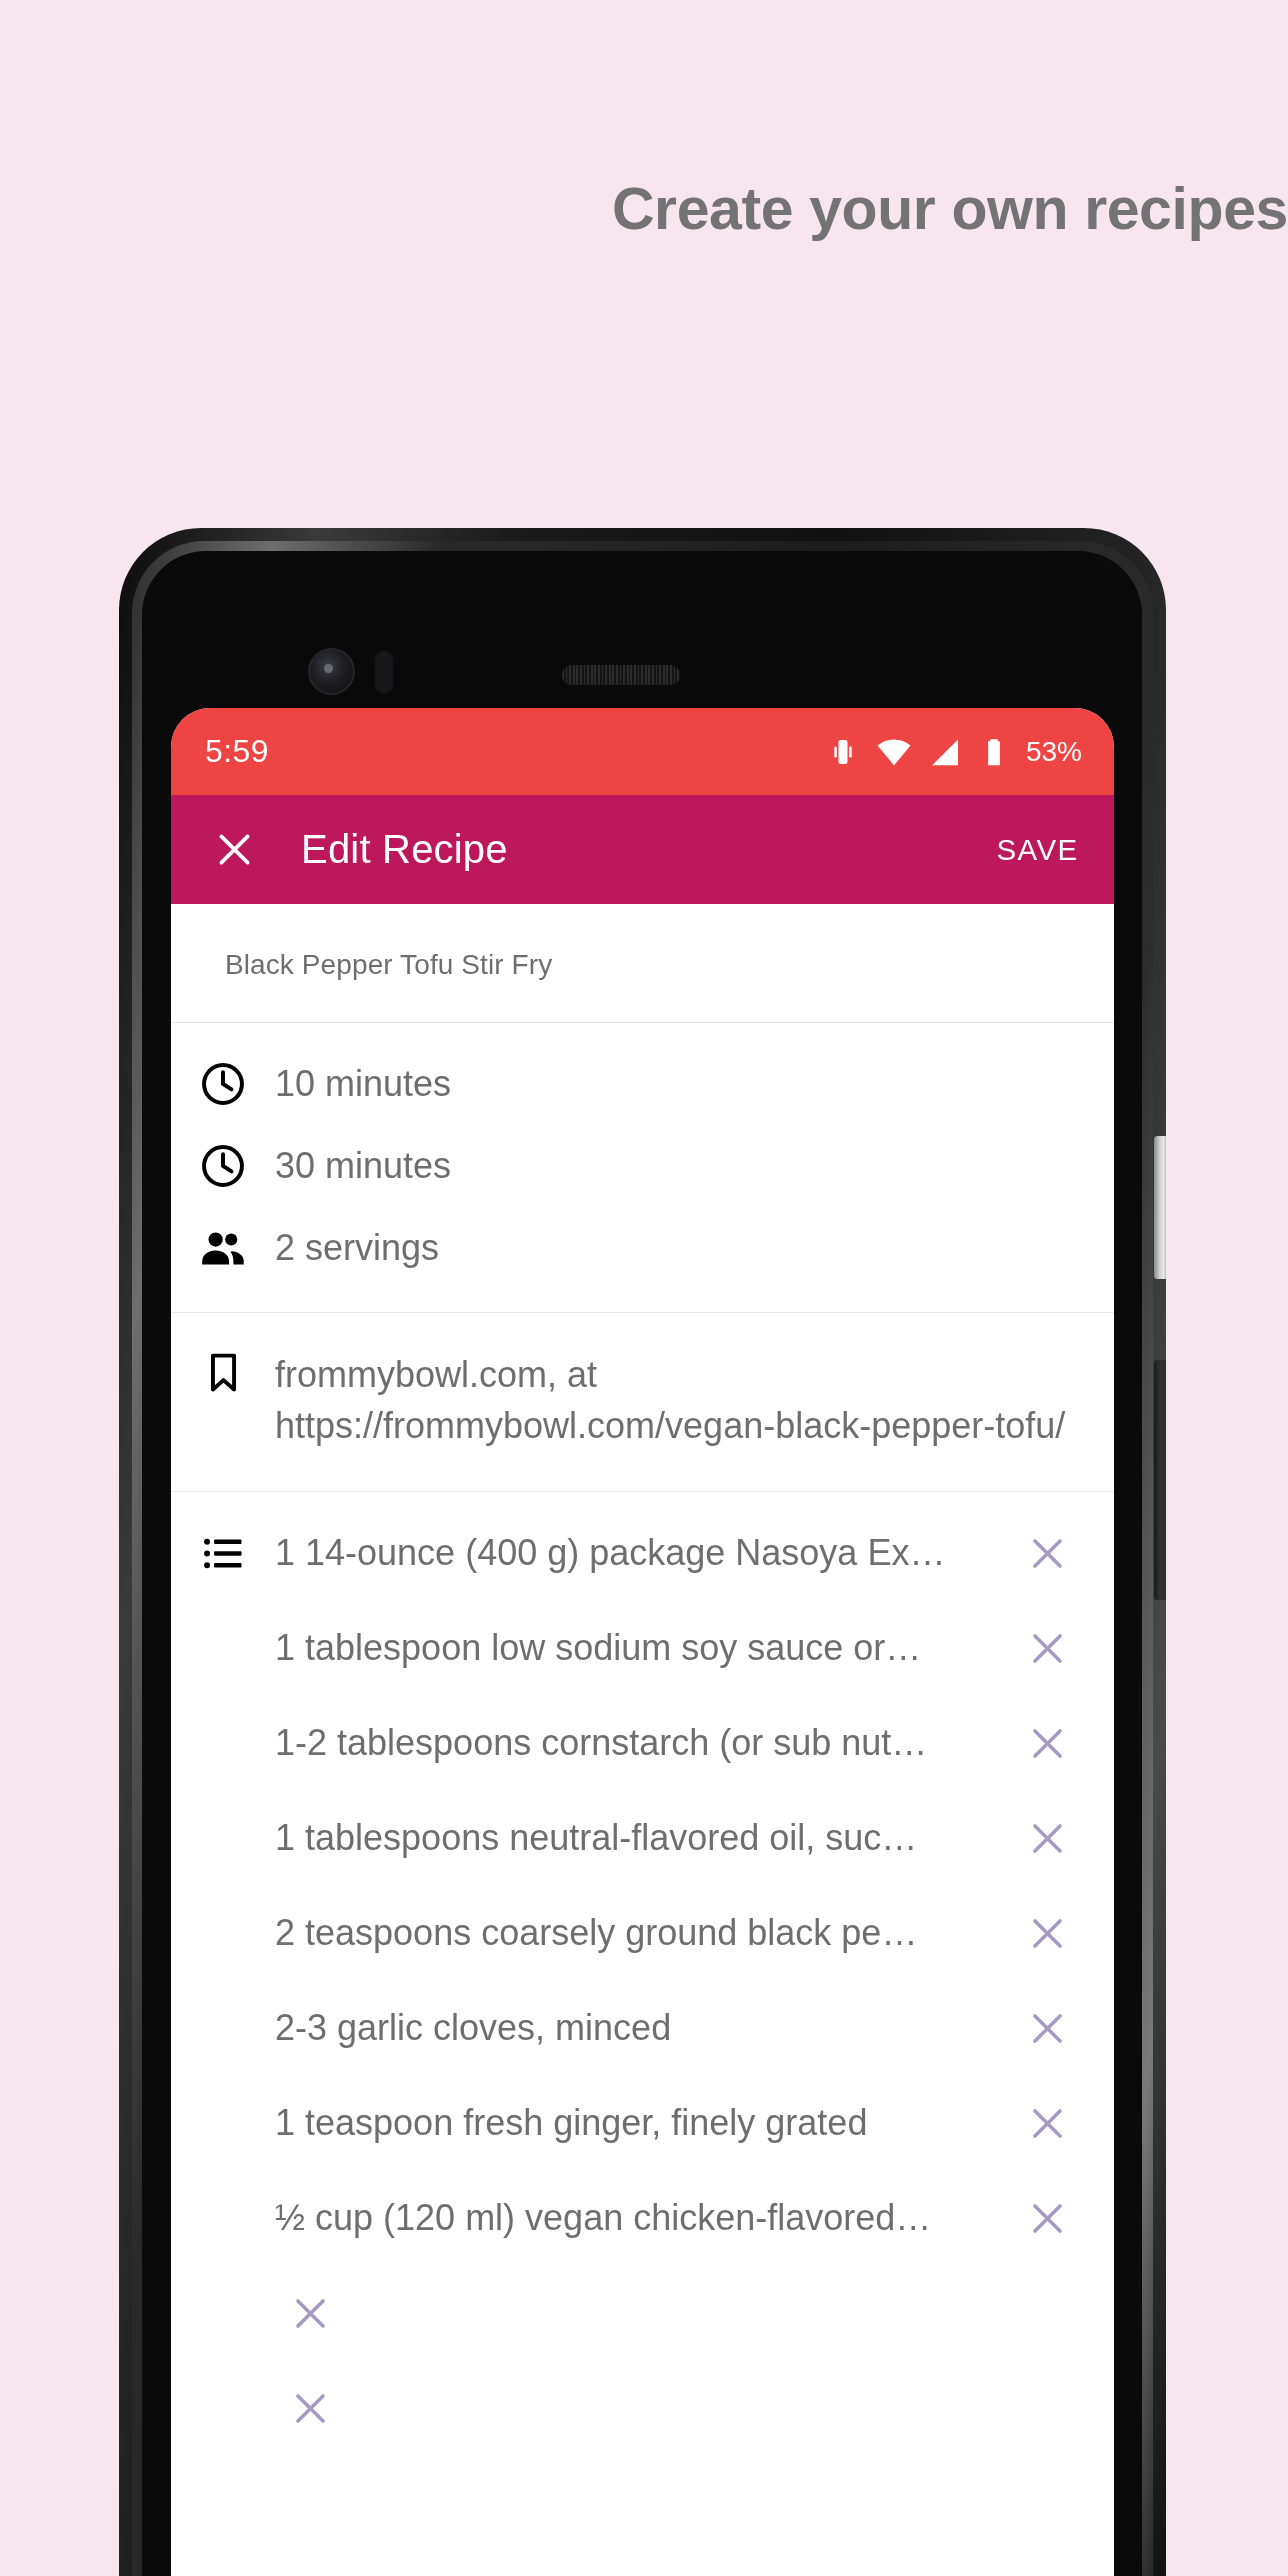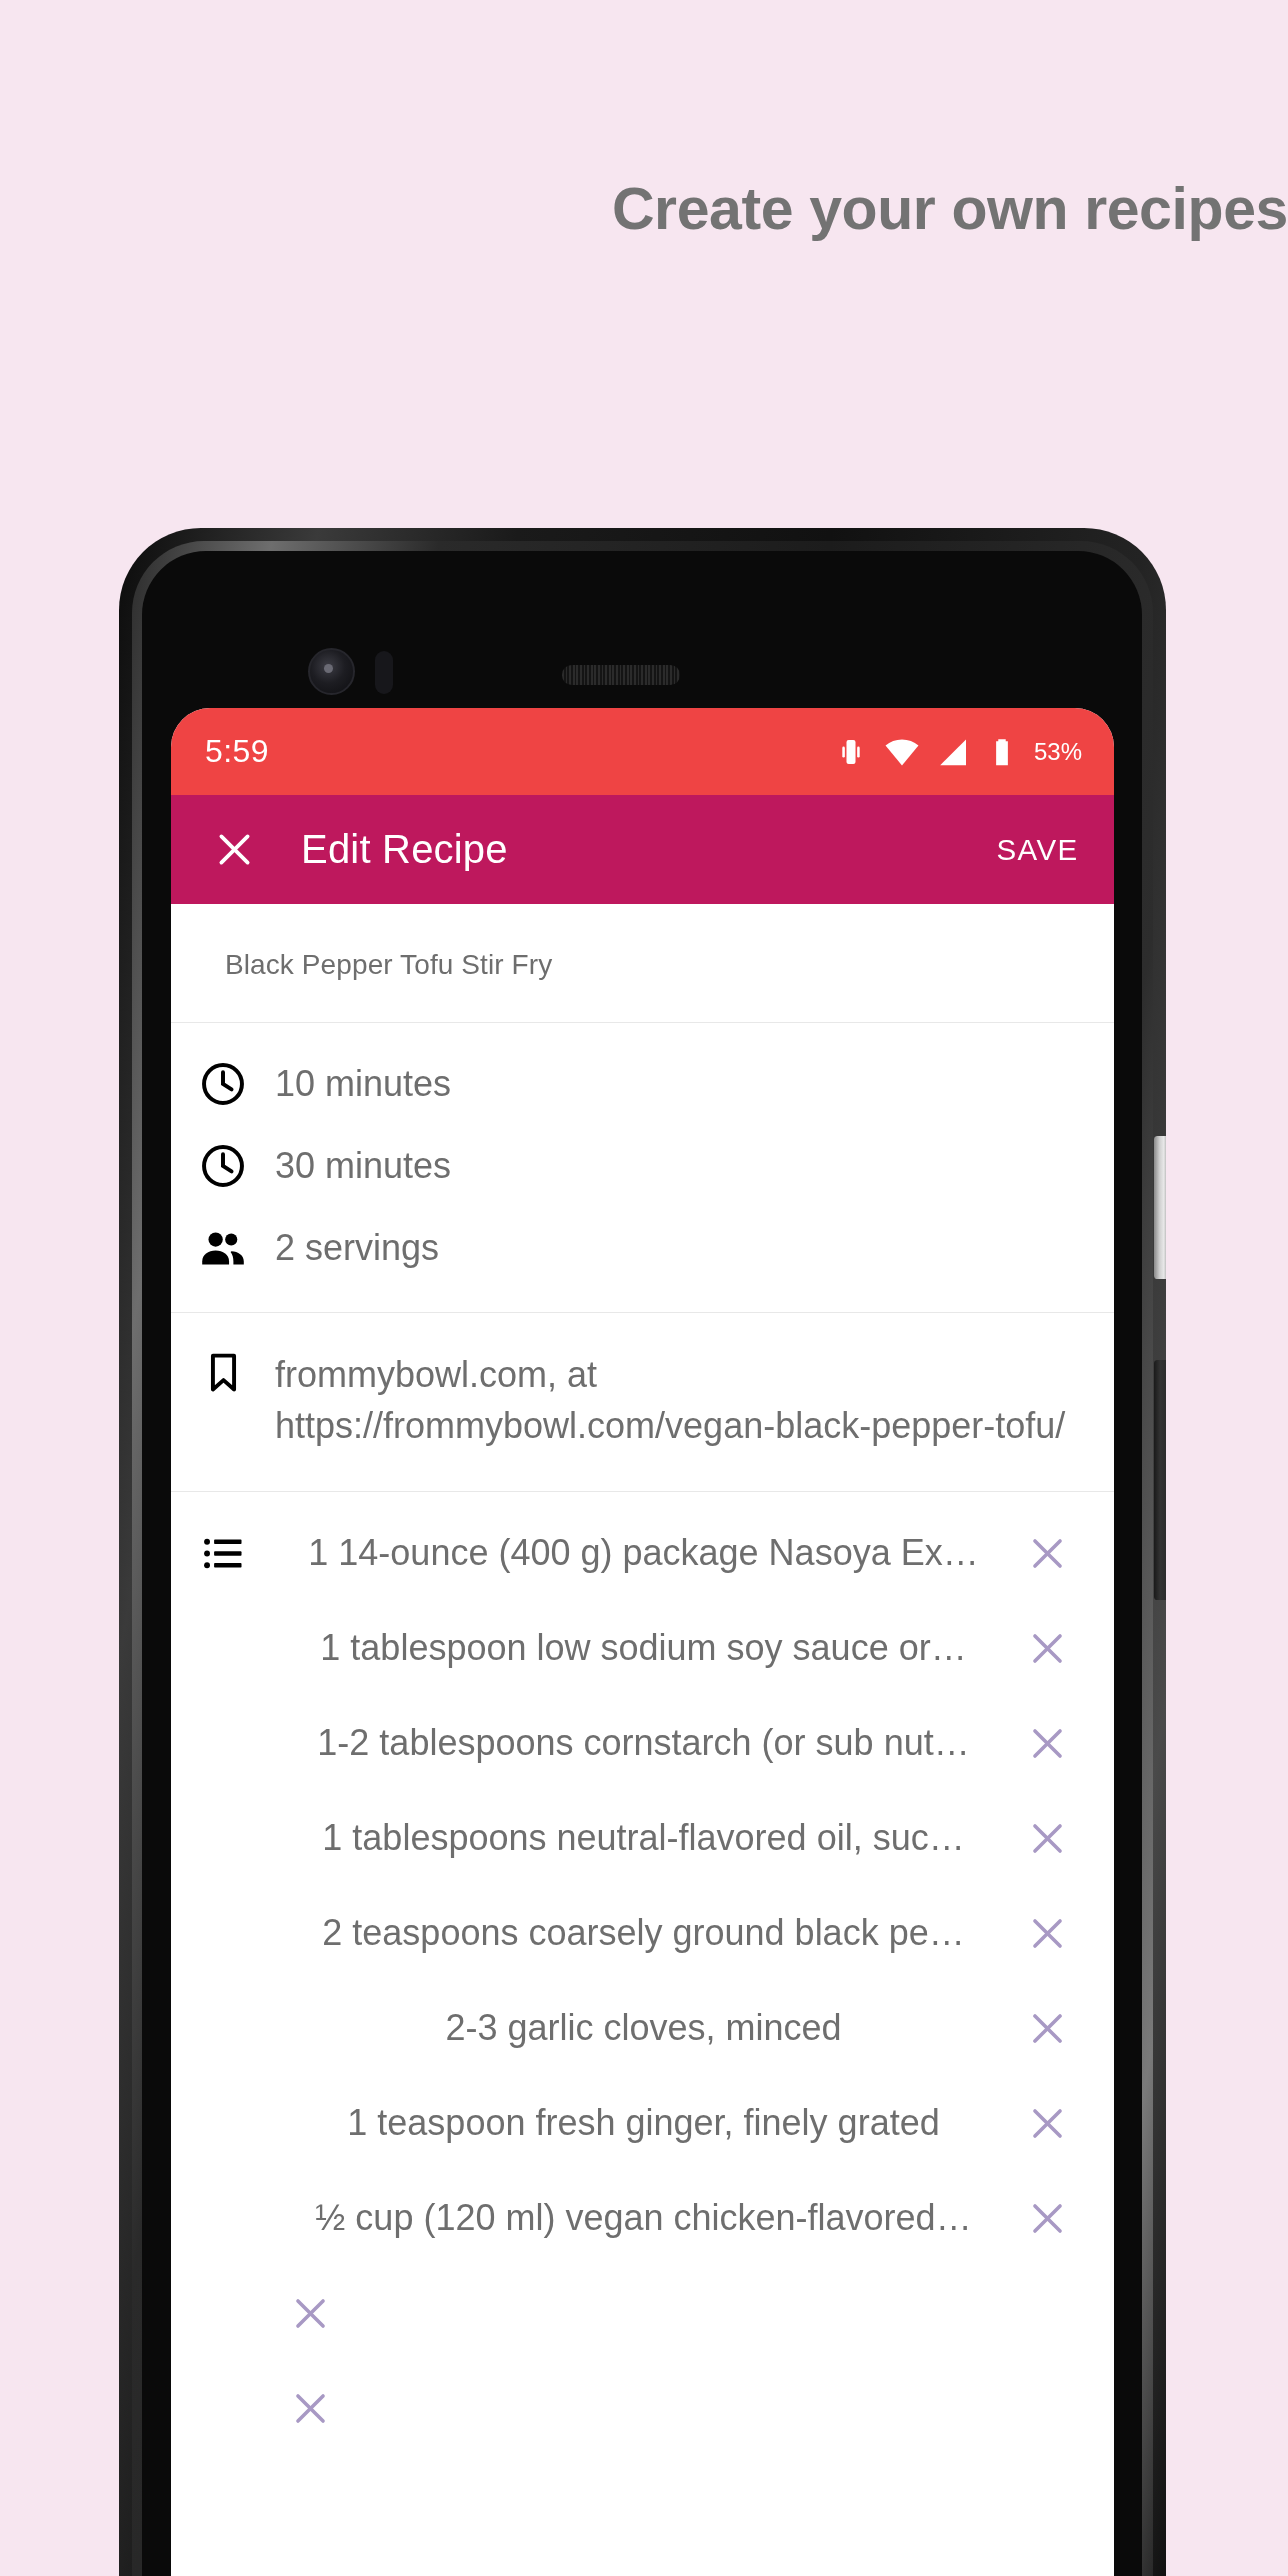--- a/index.html
+++ b/index.html
@@ -117,21 +117,21 @@
     height: 87px;
     background: #ef4444;
     display: flex;
     align-items: center;
     justify-content: space-between;
     padding: 0 32px 0 34px;
     color: #ffffff;
   }
   .status-time { font-size: 32px; font-weight: 500; letter-spacing: 0.4px; }
   .status-right { display: flex; align-items: center; gap: 14.3px; }
-  .status-pct { font-size: 24px; font-weight: 500; margin-left: 1.8px; }
+  .status-pct { font-size: 28px; font-weight: 500; margin-left: 1.8px; }
   .sicon { display: block; }
 
   
   .appbar {
     height: 109px;
     background: #be185d;
     display: flex;
     align-items: center;
     padding: 0 30px 0 30px;
     color: #ffffff;
@@ -202,21 +202,21 @@
     justify-content: center;
   }
   .source-text {
     font-size: 36px;
     color: #6e6e6e;
     line-height: 1.42;
     flex: 1 1 auto;
   }
 
   
-  .ingredients { padding-top: 14.3px; text-align: center; }
+  .ingredients { padding-top: 14.3px; }
   .ing-row {
     display: flex;
     align-items: center;
     min-height: 95px;
     padding-right: 32px;
   }
   .ing-icon {
     width: 104px;
     flex: 0 0 104px;
     display: flex;

